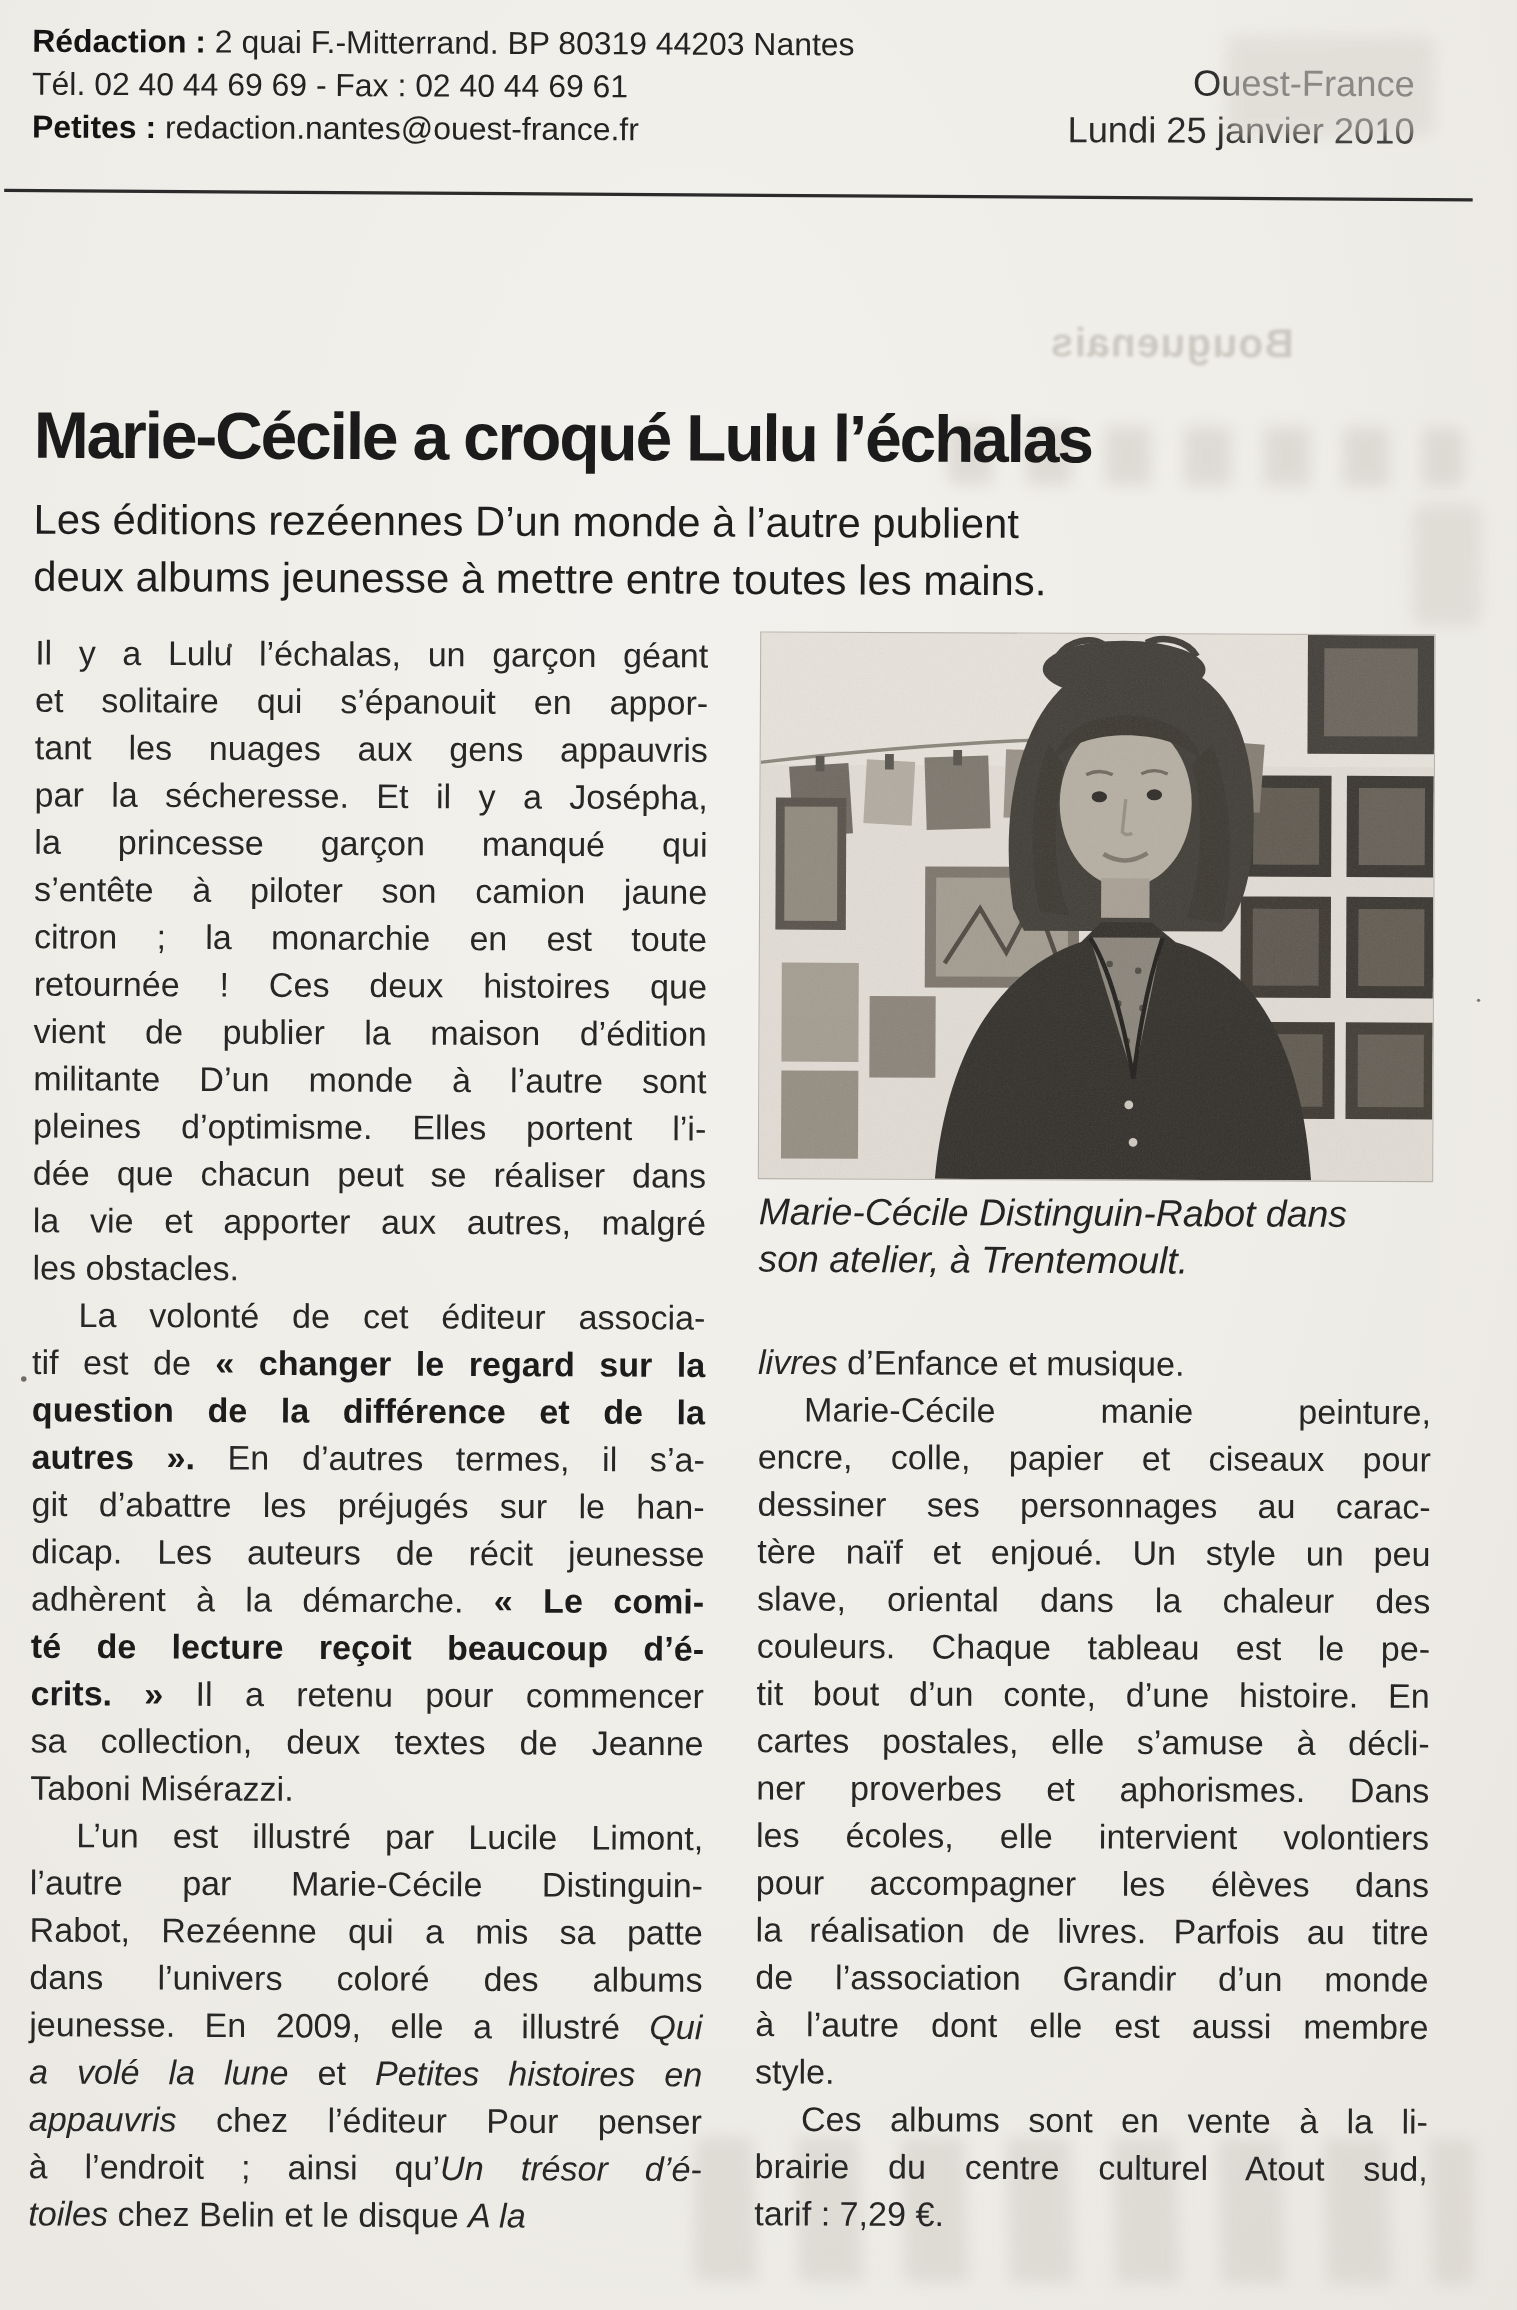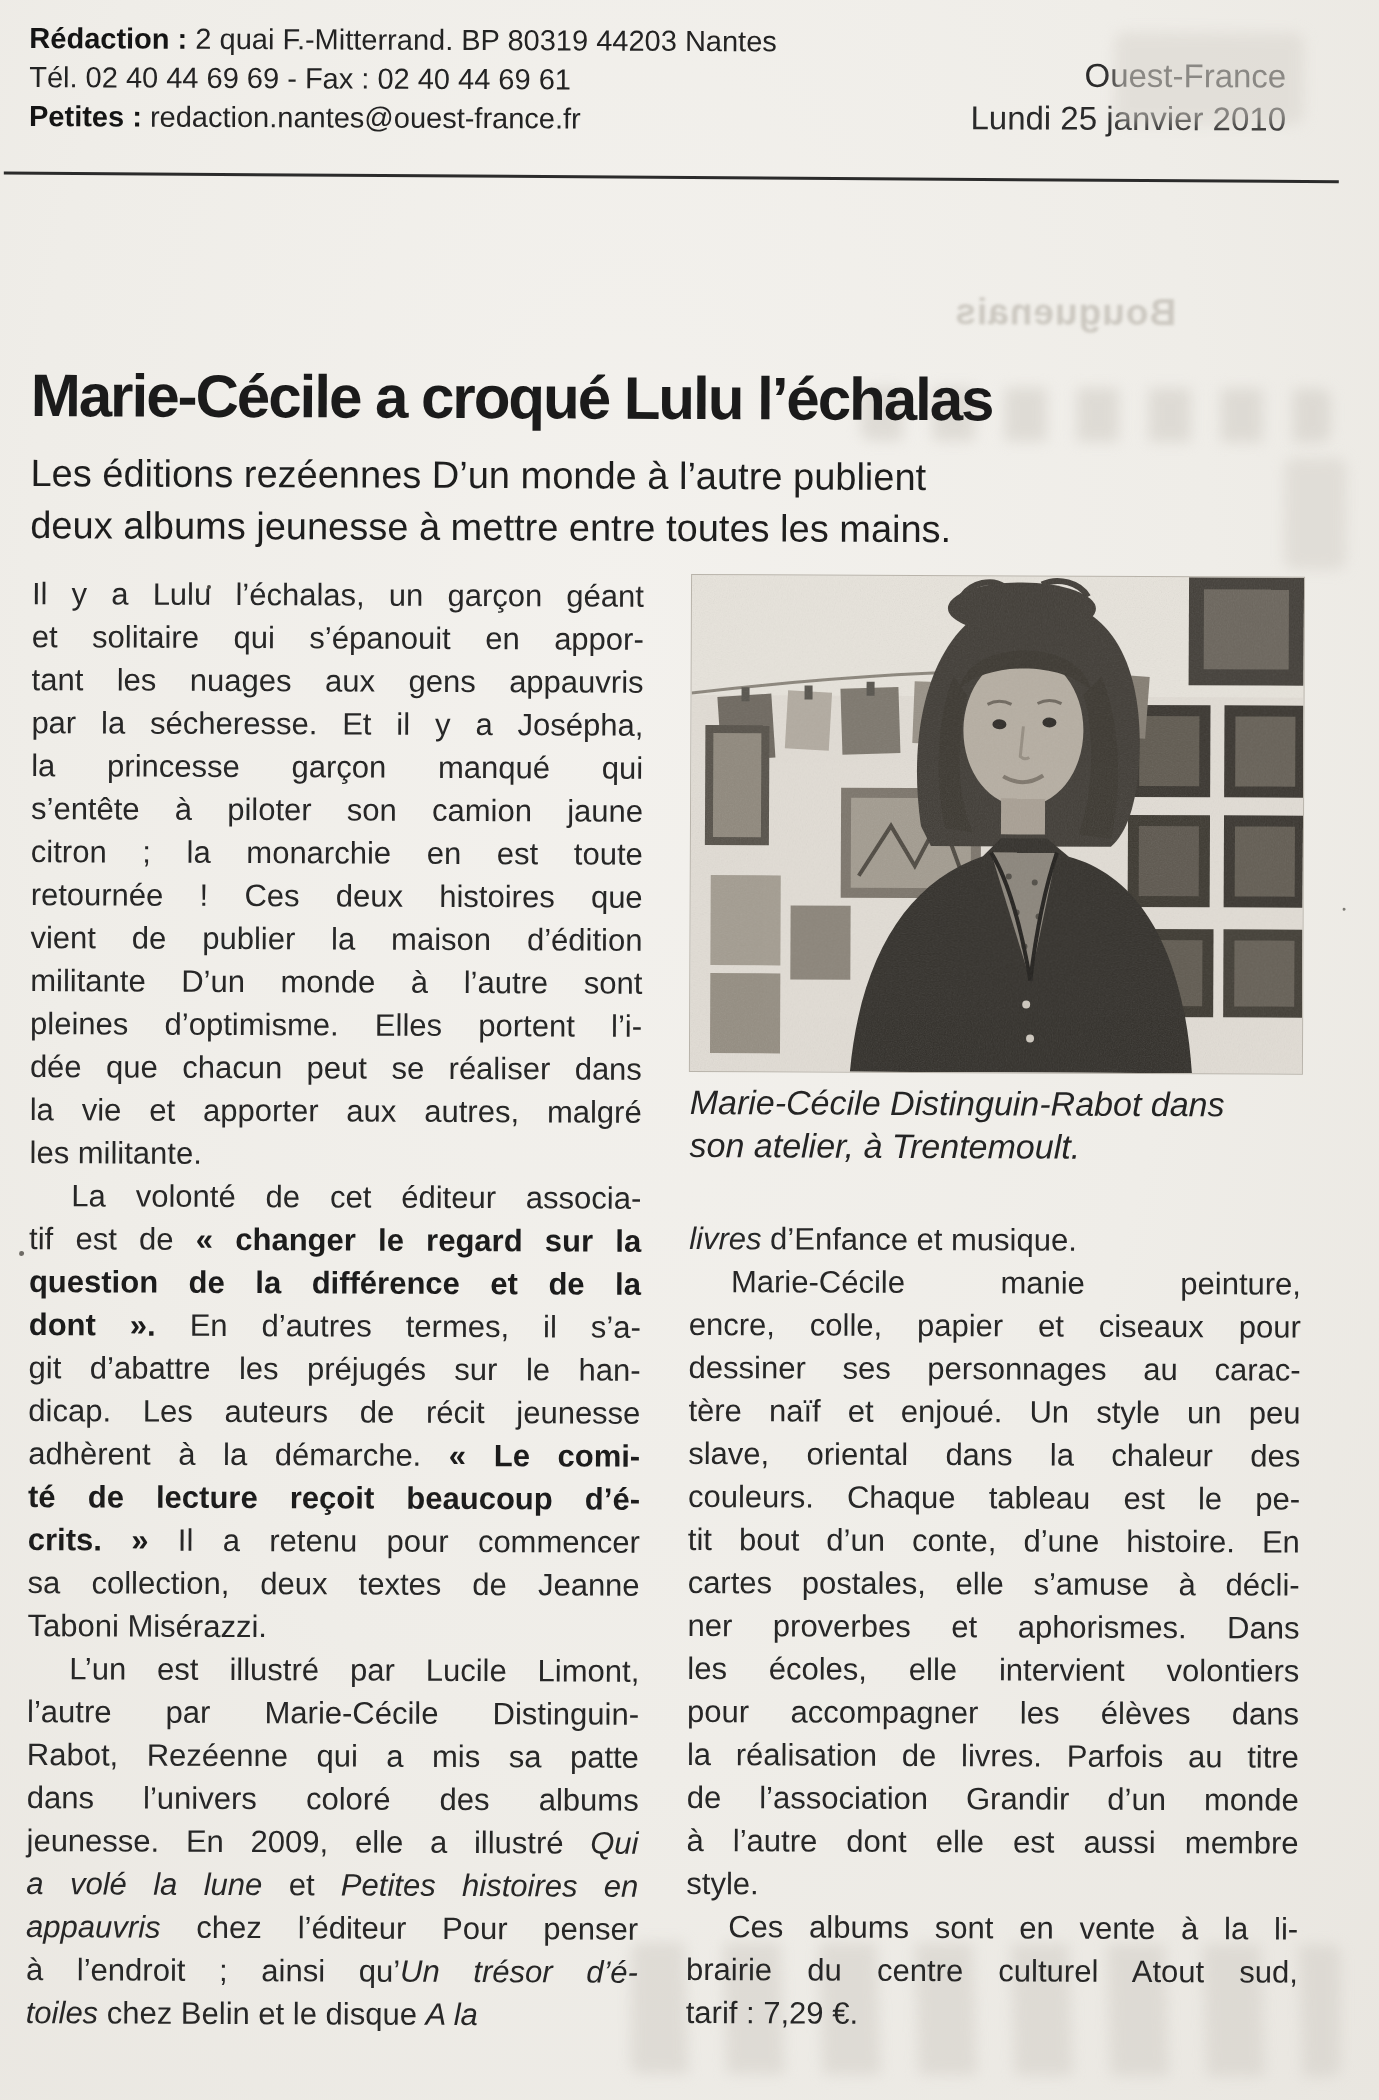--- a/index.html
+++ b/index.html
@@ -92,27 +92,27 @@
             <div class="tline"><span class="s-n">par la sécheresse. Et il y a Josépha,</span></div>
             <div class="tline"><span class="s-n">la princesse garçon manqué qui</span></div>
             <div class="tline"><span class="s-n">s’entête à piloter son camion jaune</span></div>
             <div class="tline"><span class="s-n">citron ; la monarchie en est toute</span></div>
             <div class="tline"><span class="s-n">retournée ! Ces deux histoires que</span></div>
             <div class="tline"><span class="s-n">vient de publier la maison d’édition</span></div>
             <div class="tline"><span class="s-n">militante D’un monde à l’autre sont</span></div>
             <div class="tline"><span class="s-n">pleines d’optimisme. Elles portent l’i-</span></div>
             <div class="tline"><span class="s-n">dée que chacun peut se réaliser dans</span></div>
             <div class="tline"><span class="s-n">la vie et apporter aux autres, malgré</span></div>
-            <div class="tline lastline"><span class="s-n">les militante.</span></div>
+            <div class="tline lastline"><span class="s-n">les obstacles.</span></div>
           </div>
           <div class="para">
             <div class="tline indent"><span class="s-n">La volonté de cet éditeur associa-</span></div>
             <div class="tline"><span class="s-n">tif est de </span><span class="s-b">« changer le regard sur la</span></div>
             <div class="tline"><span class="s-b">question de la différence et de la</span></div>
-            <div class="tline"><span class="s-b">dont ».</span><span class="s-n"> En d’autres termes, il s’a-</span></div>
+            <div class="tline"><span class="s-b">autres ».</span><span class="s-n"> En d’autres termes, il s’a-</span></div>
             <div class="tline"><span class="s-n">git d’abattre les préjugés sur le han-</span></div>
             <div class="tline"><span class="s-n">dicap. Les auteurs de récit jeunesse</span></div>
             <div class="tline"><span class="s-n">adhèrent à la démarche. </span><span class="s-b">« Le comi-</span></div>
             <div class="tline"><span class="s-b">té de lecture reçoit beaucoup d’é-</span></div>
             <div class="tline"><span class="s-b">crits. »</span><span class="s-n"> Il a retenu pour commencer</span></div>
             <div class="tline"><span class="s-n">sa collection, deux textes de Jeanne</span></div>
             <div class="tline lastline"><span class="s-n">Taboni Misérazzi.</span></div>
           </div>
           <div class="para">
             <div class="tline indent"><span class="s-n">L’un est illustré par Lucile Limont,</span></div>

